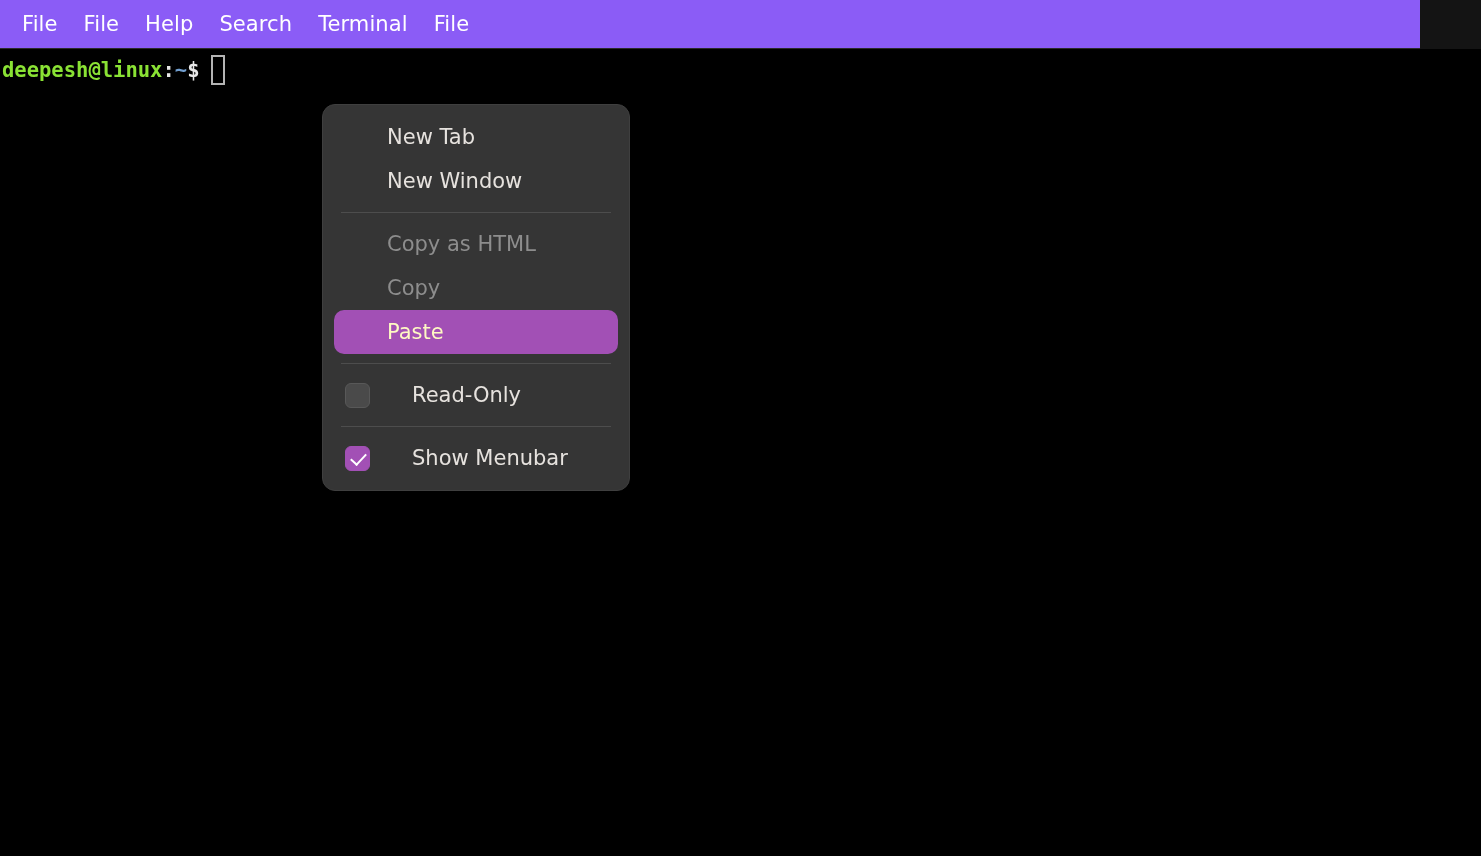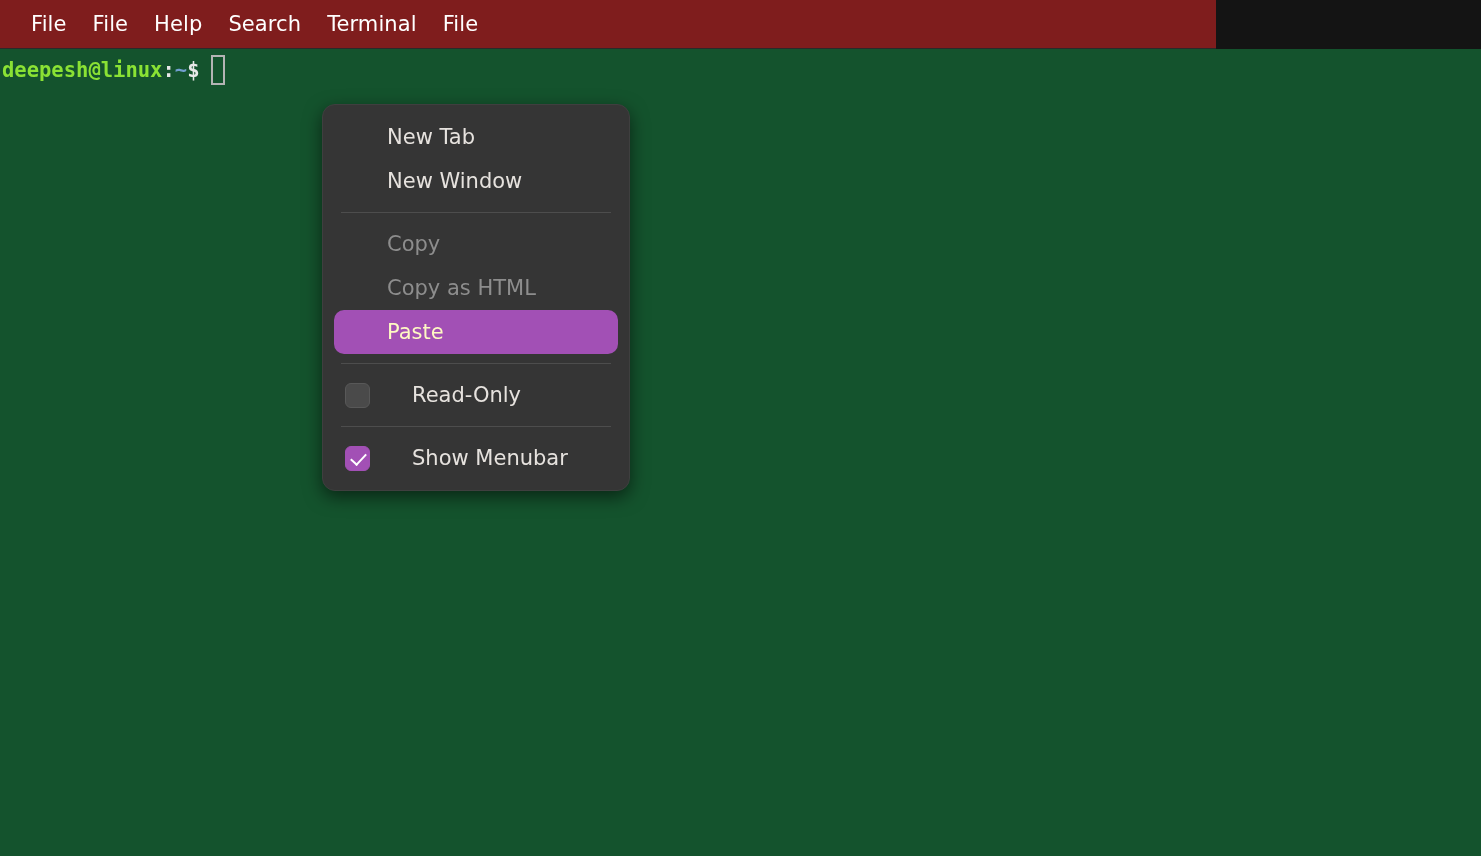--- a/index.html
+++ b/index.html
@@ -21,47 +21,47 @@
     position: relative;
     width: 1481px;
     height: 856px;
     background: #141414;
   }
 
   
   #menubar {
     position: absolute;
     top: 0; left: 0;
-    width: 1216px;
+    width: 1420px;
     height: 49px;
-    background: #7f1d1d;
+    background: #8b5cf6;
     border-bottom: 1px solid #2a2a2a;
     display: flex;
     align-items: center;
-    padding-left: 18px;
+    padding-left: 9px;
   }
 
   .menubar-item {
     color: #ffffff;
     font-size: 21px;
     line-height: 1;
     padding: 6px 13px;
     border-radius: 5px;
     cursor: default;
     white-space: nowrap;
     letter-spacing: 0.1px;
   }
 
   
   #terminal-body {
     position: absolute;
     top: 49px; left: 0;
     width: 1481px;
     height: 807px;
-    background: #14532d;
+    background: #000000;
     padding: 6px 0 0 2px;
   }
 
   #prompt-line {
     font-family: "DejaVu Sans Mono", "Liberation Mono", monospace;
     font-size: 20.5px;
     line-height: 30px;
     display: flex;
     align-items: center;
     white-space: pre;
@@ -185,25 +185,25 @@
       <span class="menu-label">New Tab</span>
     </div>
 
     <div class="menu-item">
       <span class="menu-label">New Window</span>
     </div>
 
     <div class="menu-separator"></div>
 
     <div class="menu-item disabled">
+      <span class="menu-label">Copy as HTML</span>
+    </div>
+
+    <div class="menu-item disabled">
       <span class="menu-label">Copy</span>
-    </div>
-
-    <div class="menu-item disabled">
-      <span class="menu-label">Copy as HTML</span>
     </div>
 
     <div class="menu-item selected">
       <span class="menu-label">Paste</span>
     </div>
 
     <div class="menu-separator"></div>
 
     <div class="menu-item has-check">
       <span class="menu-check"></span>

